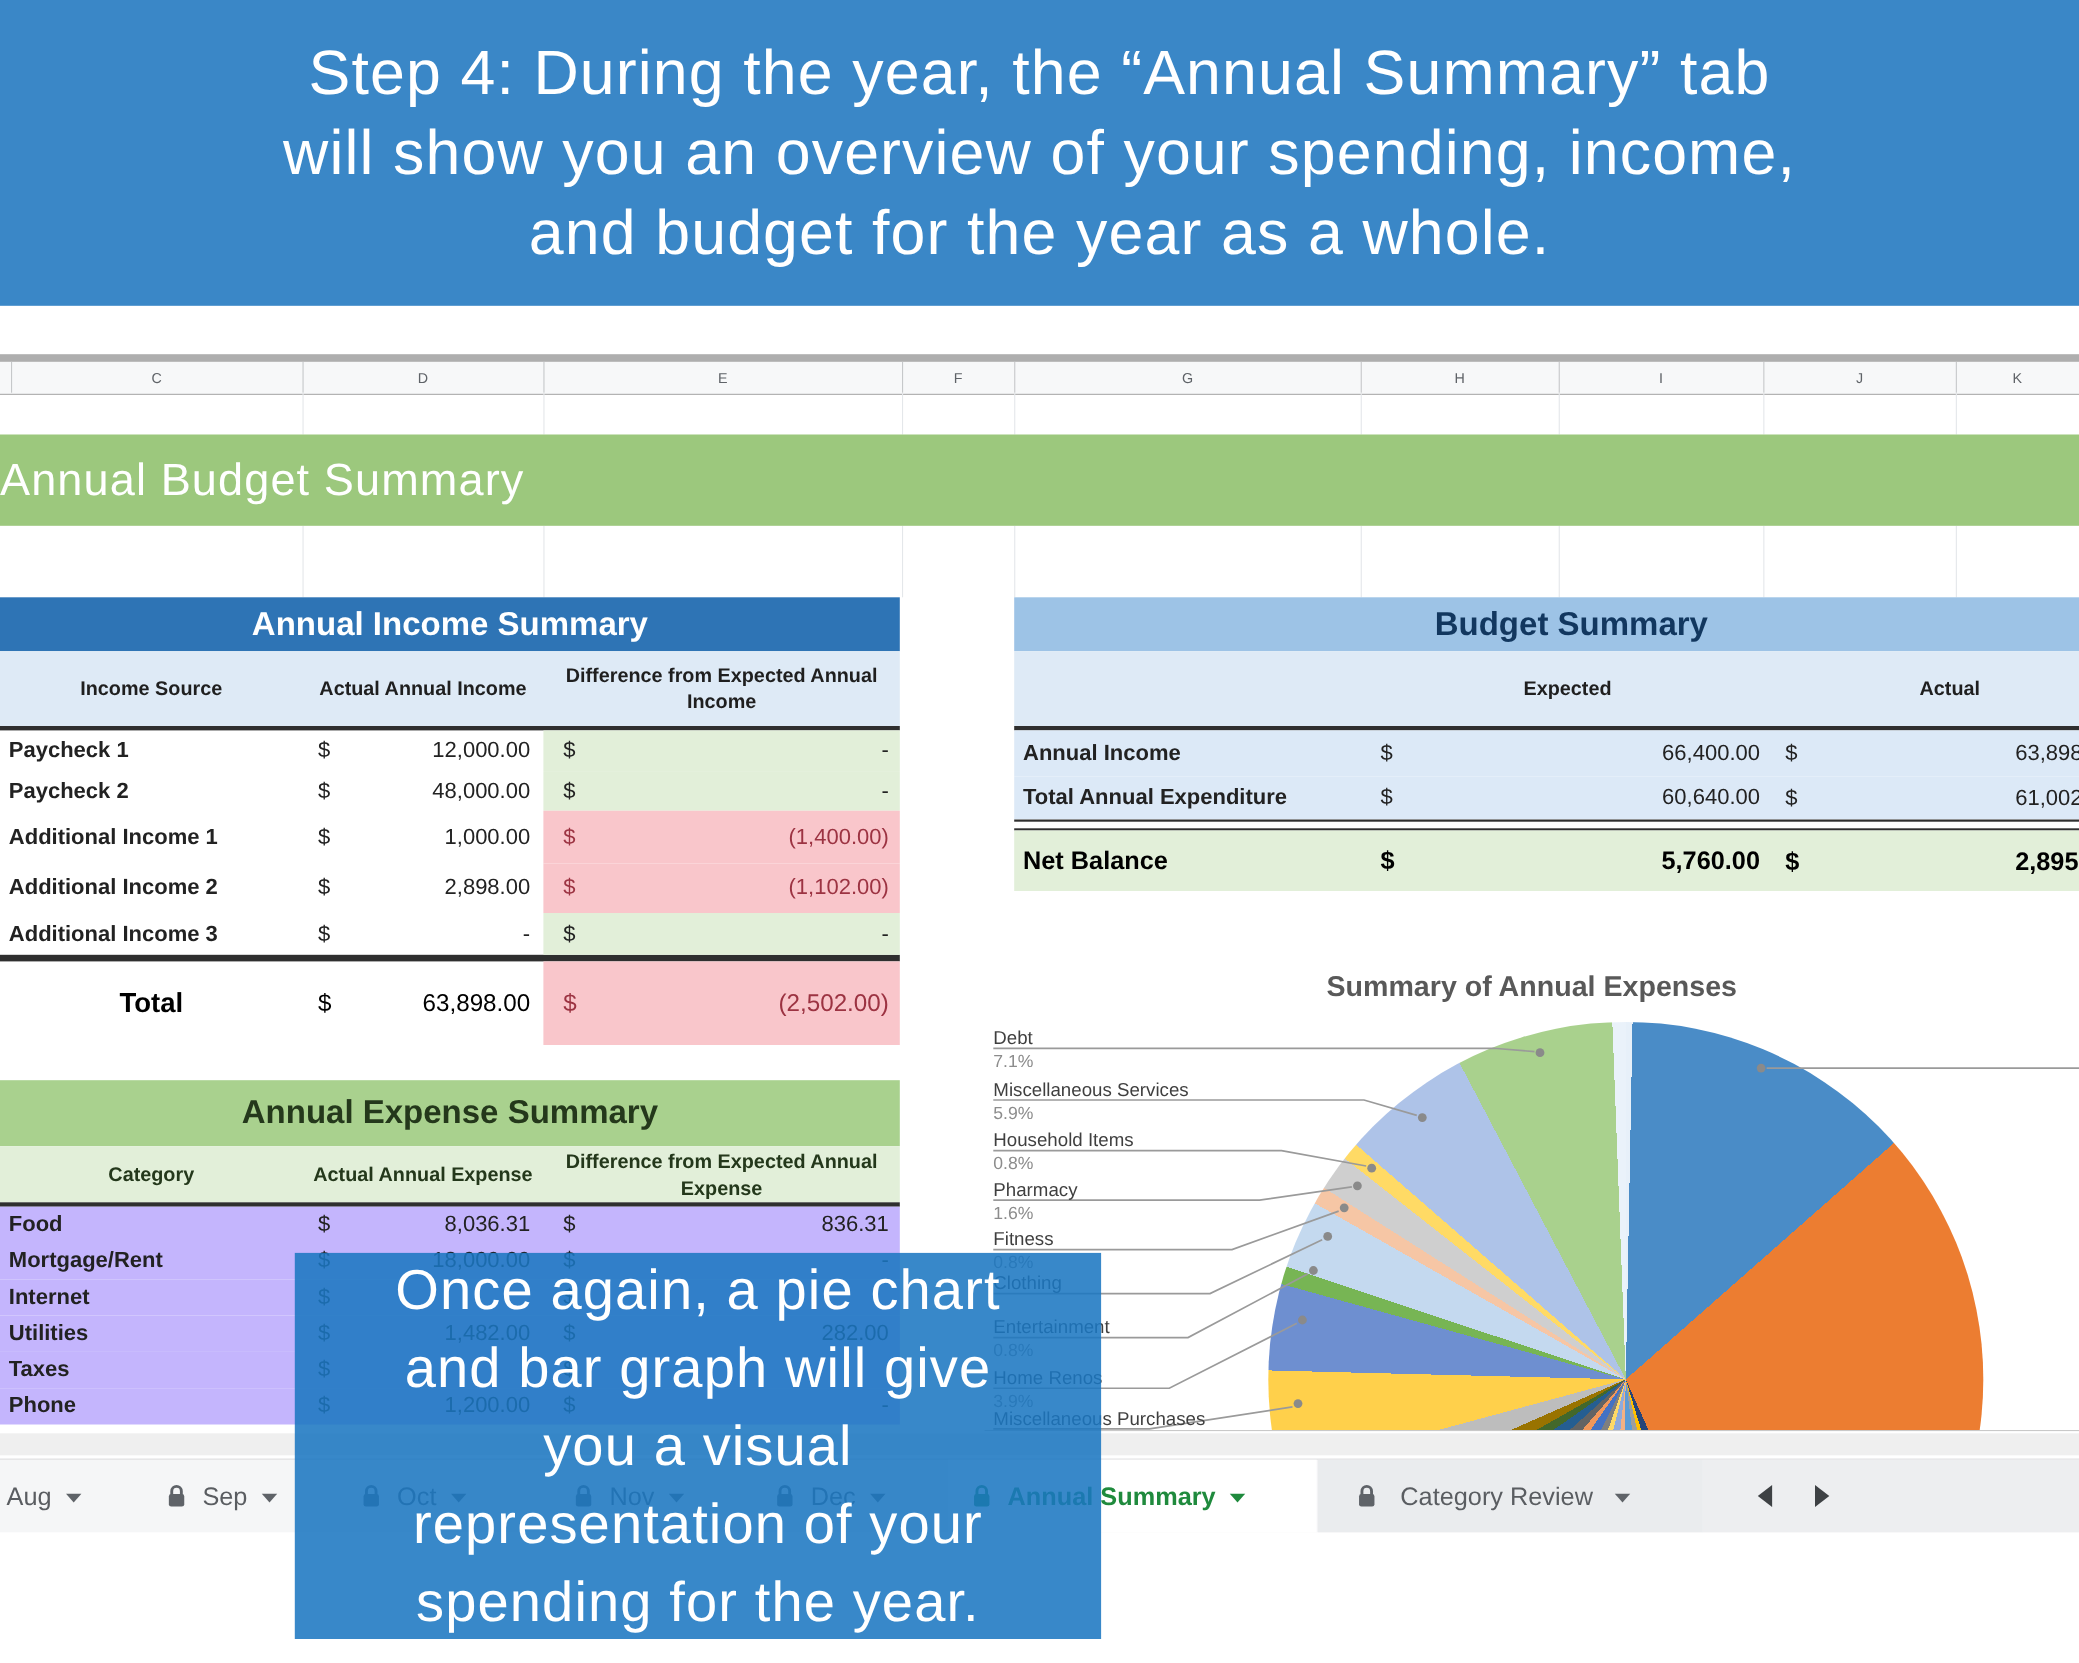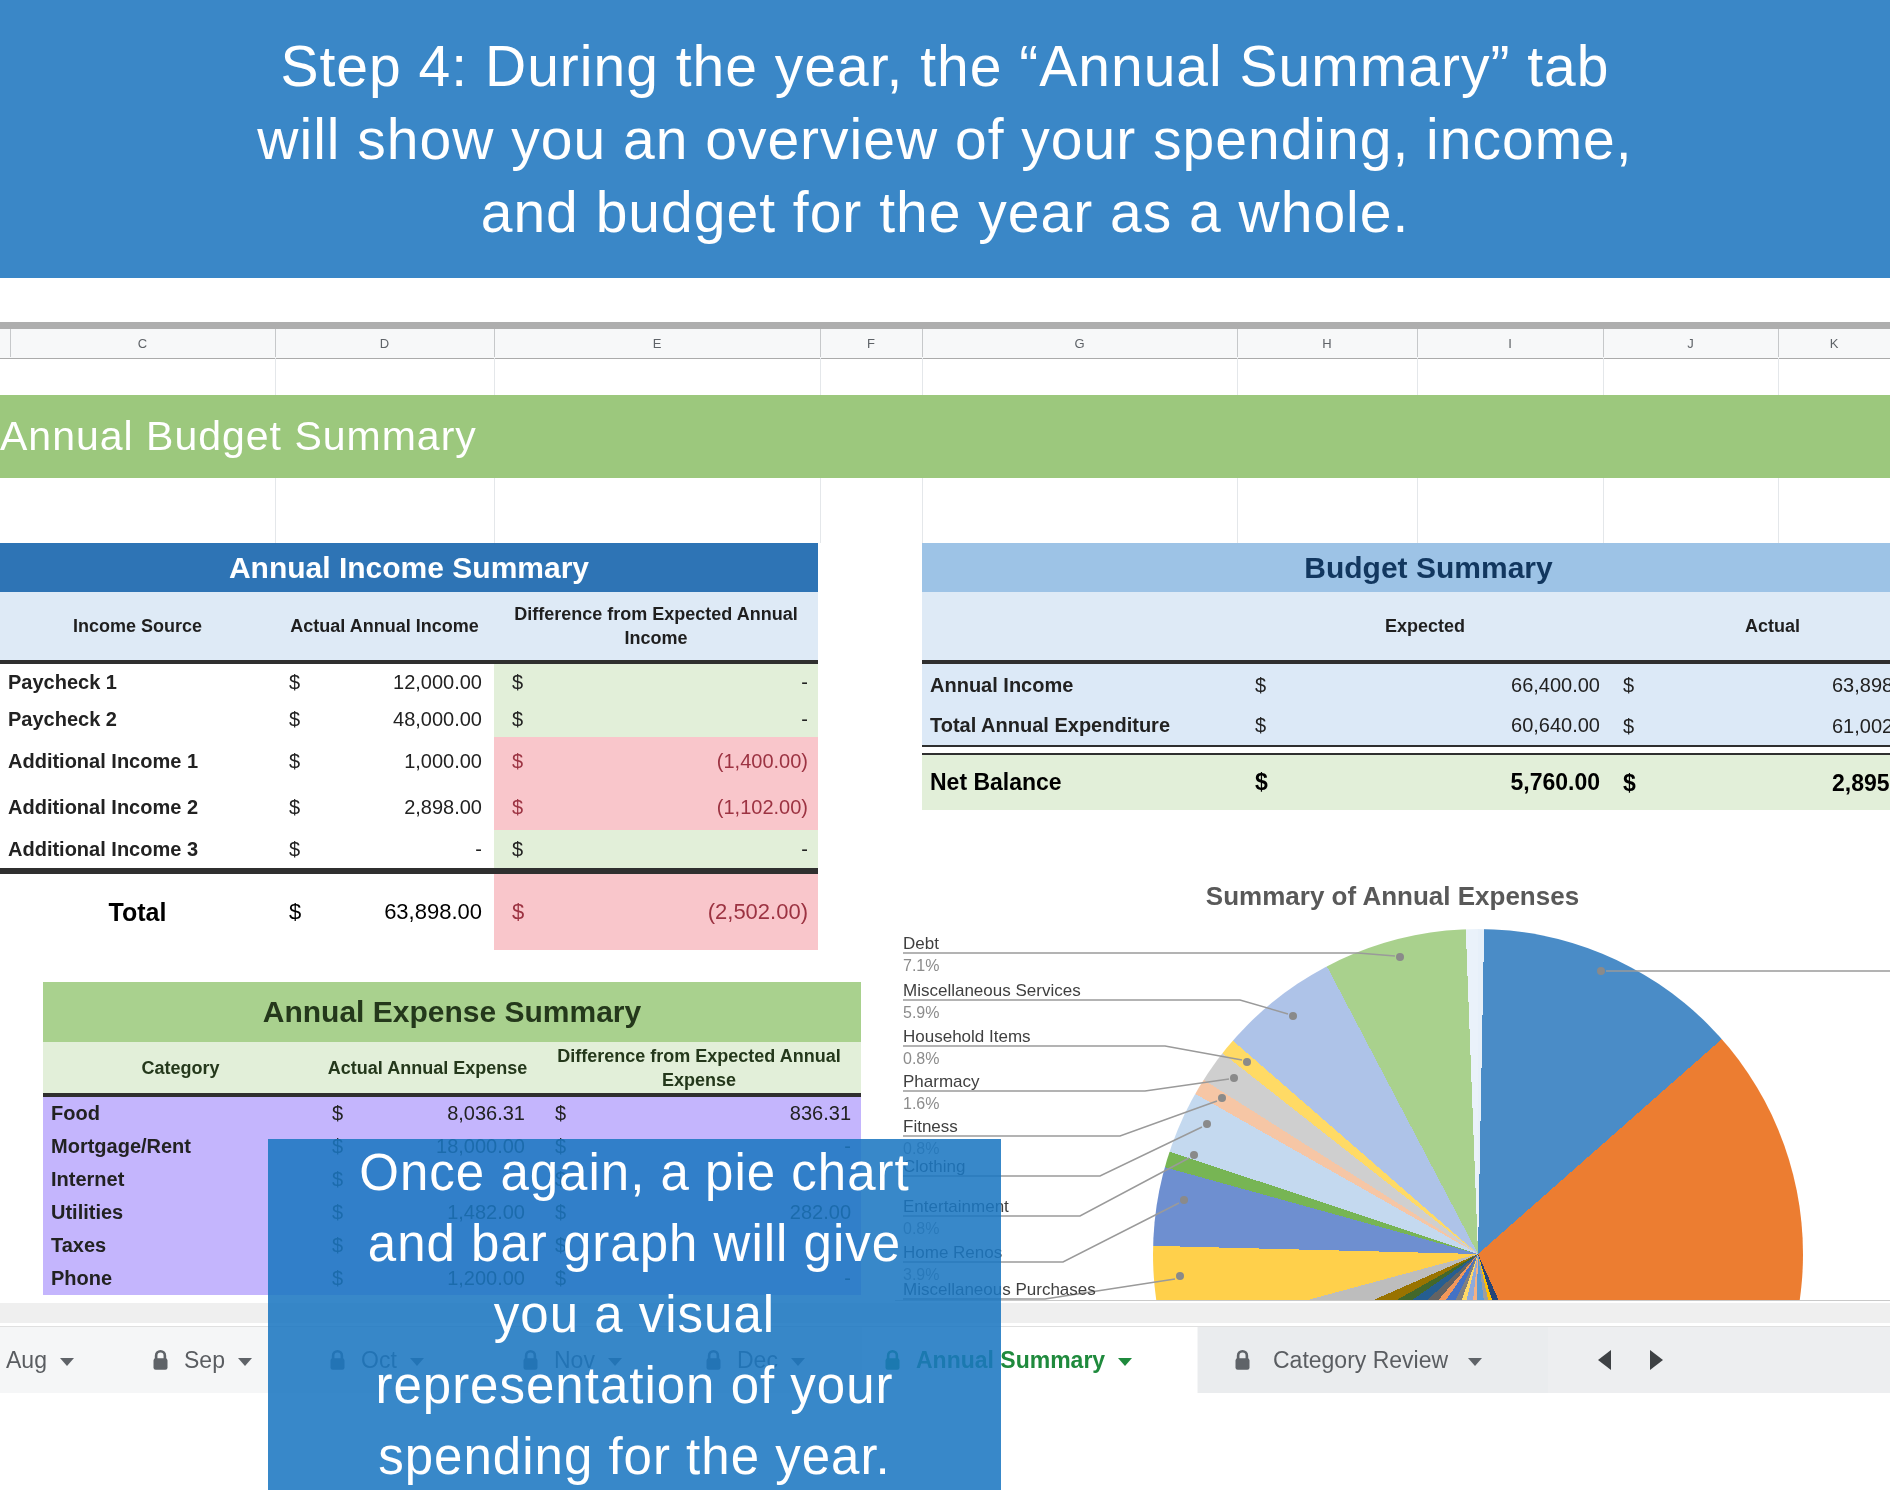--- a/index.html
+++ b/index.html
@@ -54,21 +54,21 @@
   .bud .thead{height:68px;background:#deeaf6;}
   .bud .trow{height:42px;background:#dce9f7;}
   .b-exp{padding:0 10px 0 15px;height:100%;}
   .b-act{position:relative;height:100%;}
   .b-act .cur{position:absolute;left:13px;top:50%;transform:translateY(-50%);}
   .b-act .val{position:absolute;left:222px;top:50%;transform:translateY(-50%);white-space:nowrap;}
   .dblline{height:6px;border-top:2px solid #2f2f2f;border-bottom:2px solid #2f2f2f;background:#fff;}
   .netrow{display:grid;height:55px;background:#e2efd9;align-items:center;font-weight:bold;font-size:23px;}
 
   
-  .exp{left:0;top:982px;width:818px;padding-left:43px;}
+  .exp{left:0;top:982px;width:818px;}
   .exp .ttitle{height:60px;background:#a9d18e;color:#24381b;font-size:30px;}
   .exp .thead,.exp .trow{grid-template-columns:275px 219px 324px;}
   .exp .thead{height:51px;background:#e2efd9;color:#24381b;}
   .exp .trow{height:33px;background:#c4b5fd;}
 
   
   .chart{left:895px;top:849px;width:995px;height:451px;background:#fff;overflow:hidden;
          border-bottom:1px solid #c9c9c9;}
   .ctitle{left:0;top:32px;width:995px;text-align:center;font-size:26px;font-weight:bold;color:#595959;}
   .pie{left:258px;top:80px;width:650px;height:650px;border-radius:50%;}

